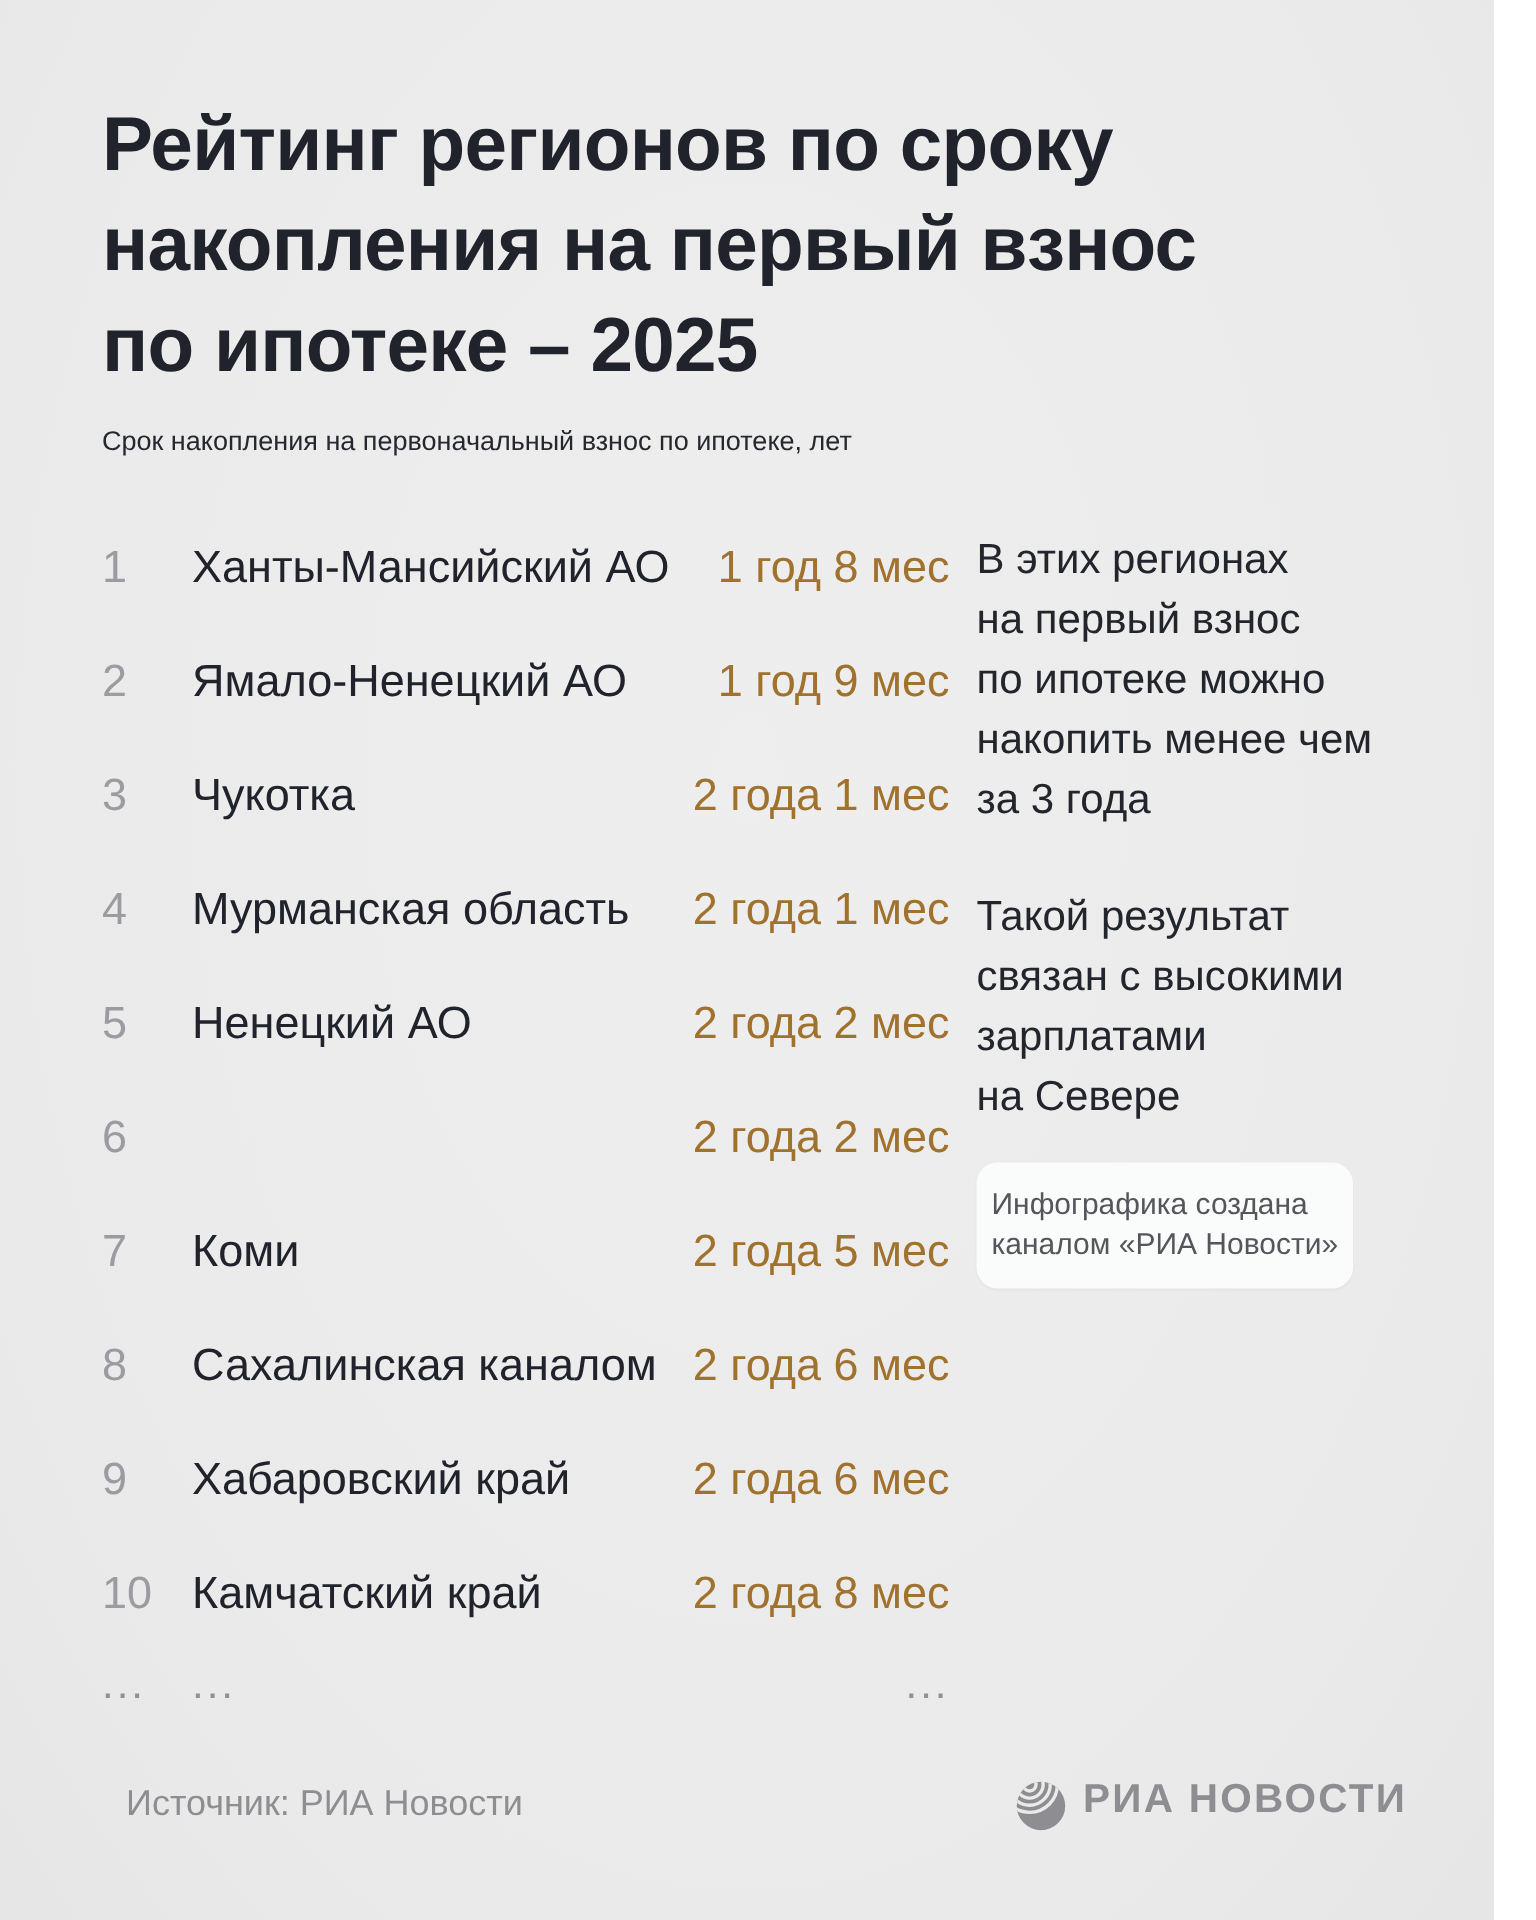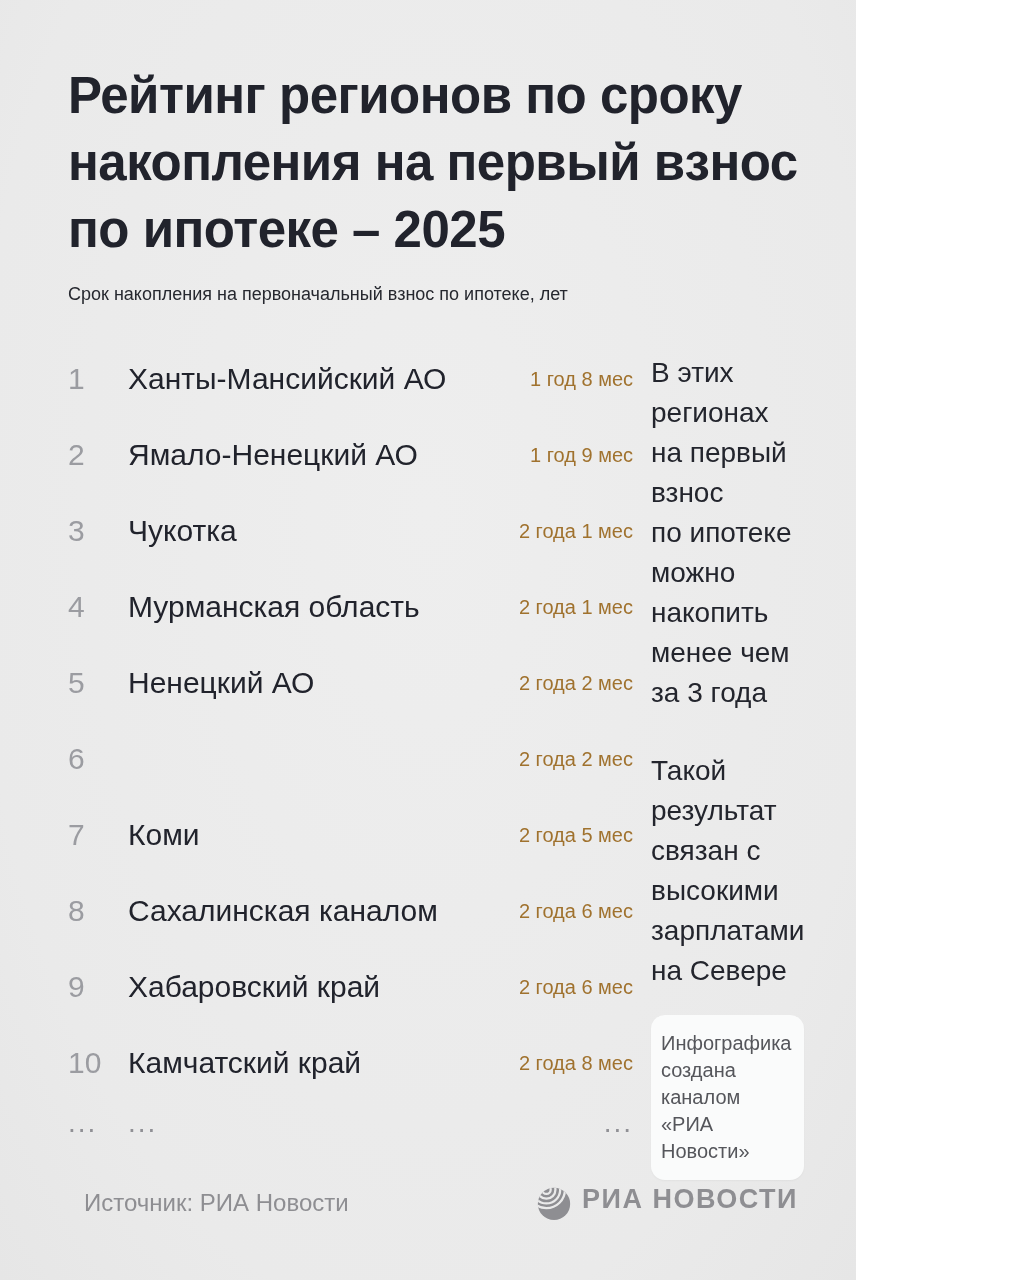--- a/index.html
+++ b/index.html
@@ -1,19 +1,19 @@
 <!DOCTYPE html>
 <html lang="ru"><head>
 <meta charset="utf-8">
 <style>
   * { box-sizing: border-box; }
   html, body { margin: 0; padding: 0; }
   .page {
     position: relative;
-    width: 856px;
+    width: 996px;
     height: 1280px;
     background: radial-gradient(ellipse at 50% 40%, #eeeeee 0%, #eaeaea 75%, #e6e6e6 100%);
     font-family: "Liberation Sans", sans-serif;
     overflow: hidden;
     color: #21232c;
   }
   .content { padding: 62px 58px 0 68px; }
 
   .title {
     margin: 0;
@@ -30,21 +30,21 @@
     line-height: 30px;
     color: #26282f;
   }
 
   .main { display: flex; margin-top: 32px; }
 
   .list { width: 565px; flex: none; }
   .row { display: flex; align-items: center; height: 76px; }
   .row-rank  { width: 60px; flex: none; font-size: 30px; color: #9b9ca1; }
   .row-region{ font-size: 30px; color: #21232c; white-space: nowrap; }
-  .row-value { margin-left: auto; font-size: 20px; color: #a0722e; white-space: nowrap; }
+  .row-value { margin-left: auto; font-size: 30px; color: #a0722e; white-space: nowrap; }
   .row.ellipsis { height: 44px; }
   .row.ellipsis .row-rank, .row.ellipsis .row-region, .row.ellipsis .row-value {
     color: #909095; letter-spacing: 2px; font-size: 28px;
   }
 
   .aside { margin-left: 18px; width: 302px; }
   .aside-p {
     margin: 12px 0 0 0;
     font-size: 28px;
     line-height: 40px;

